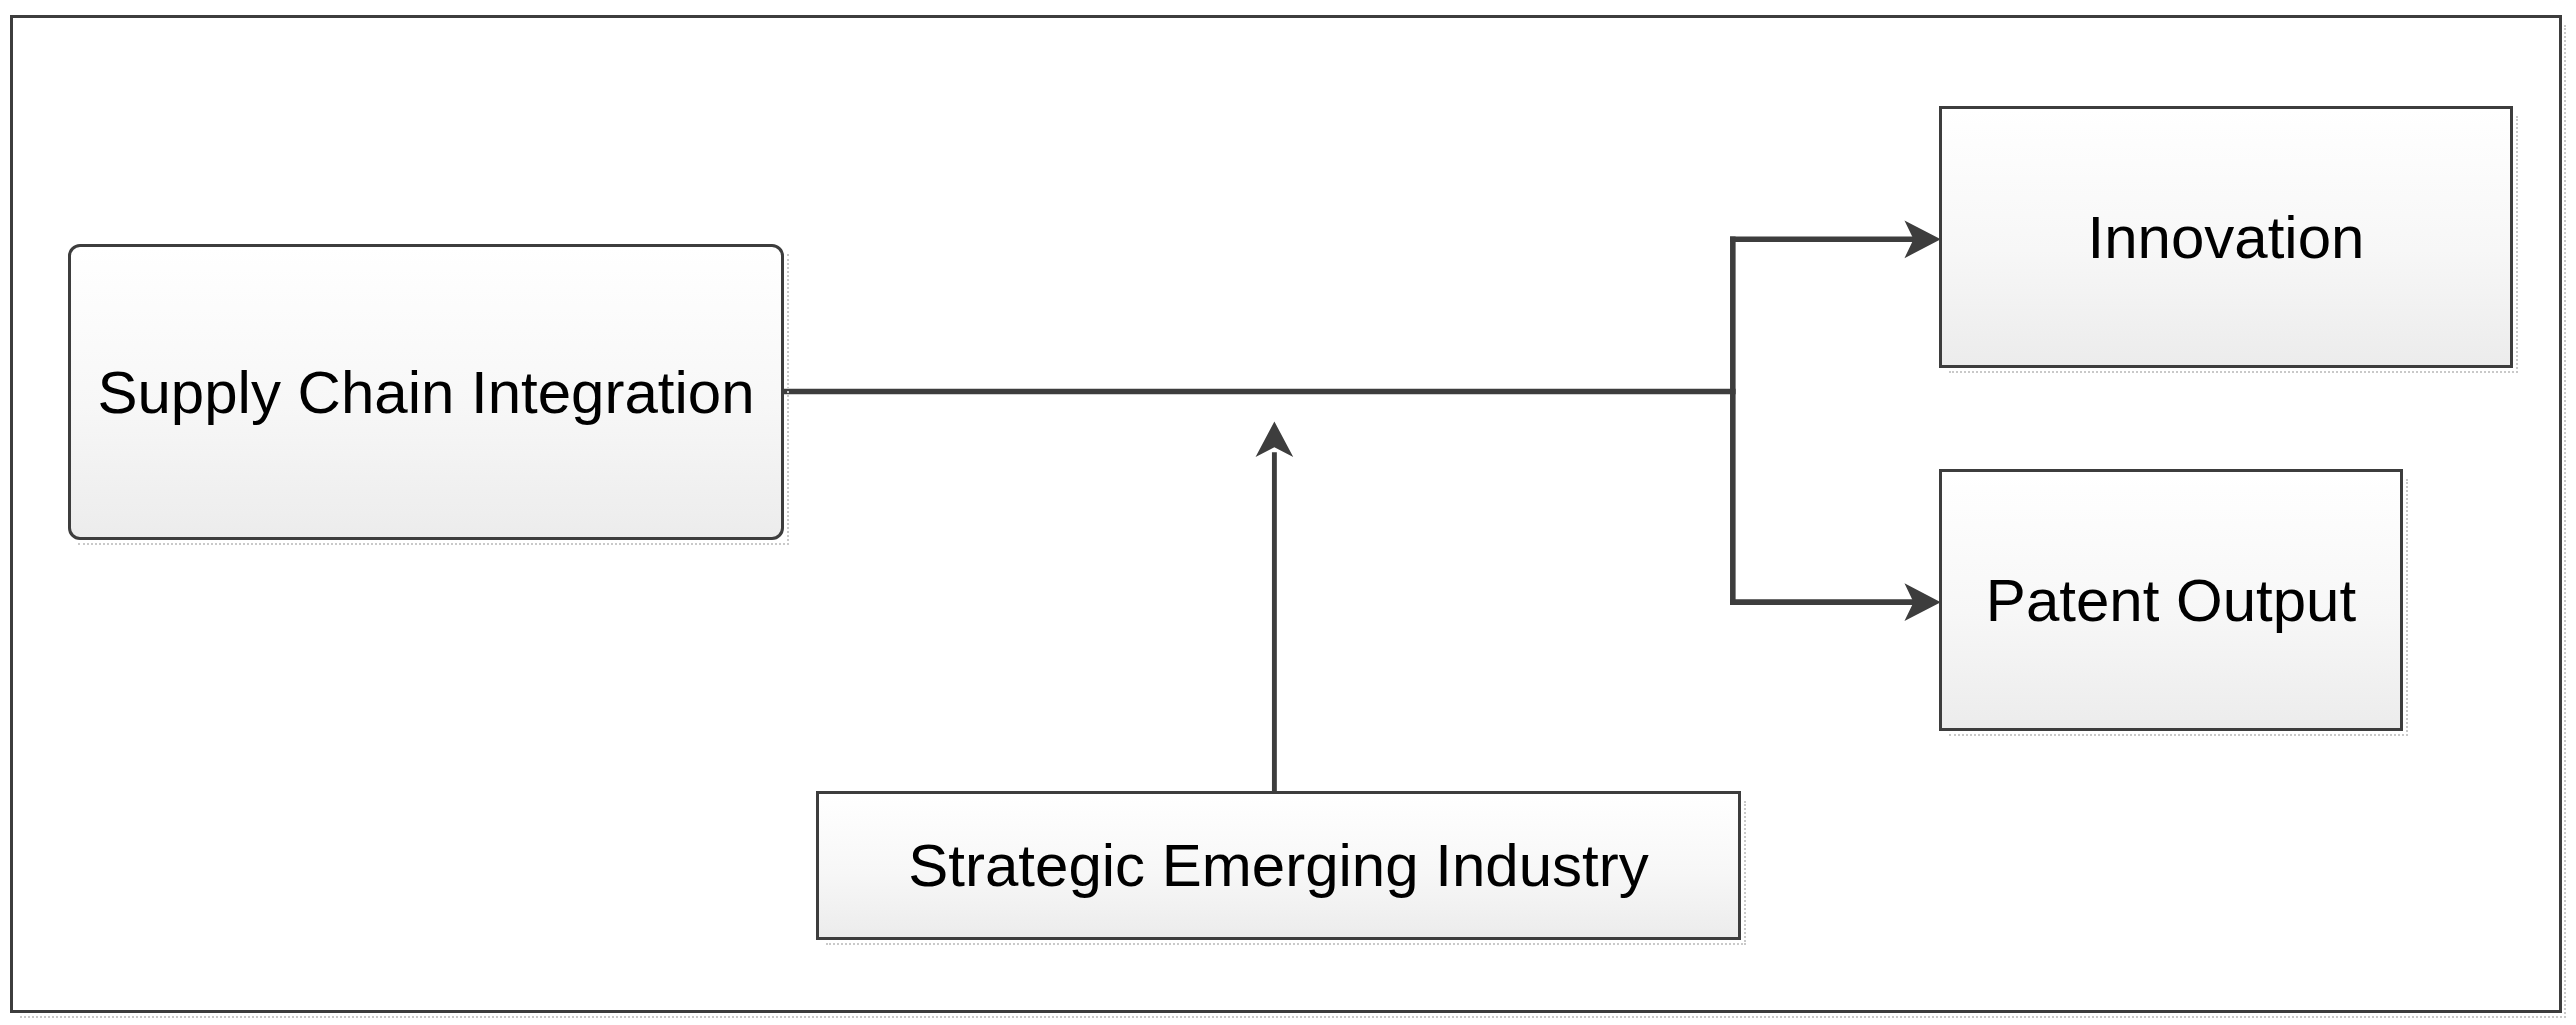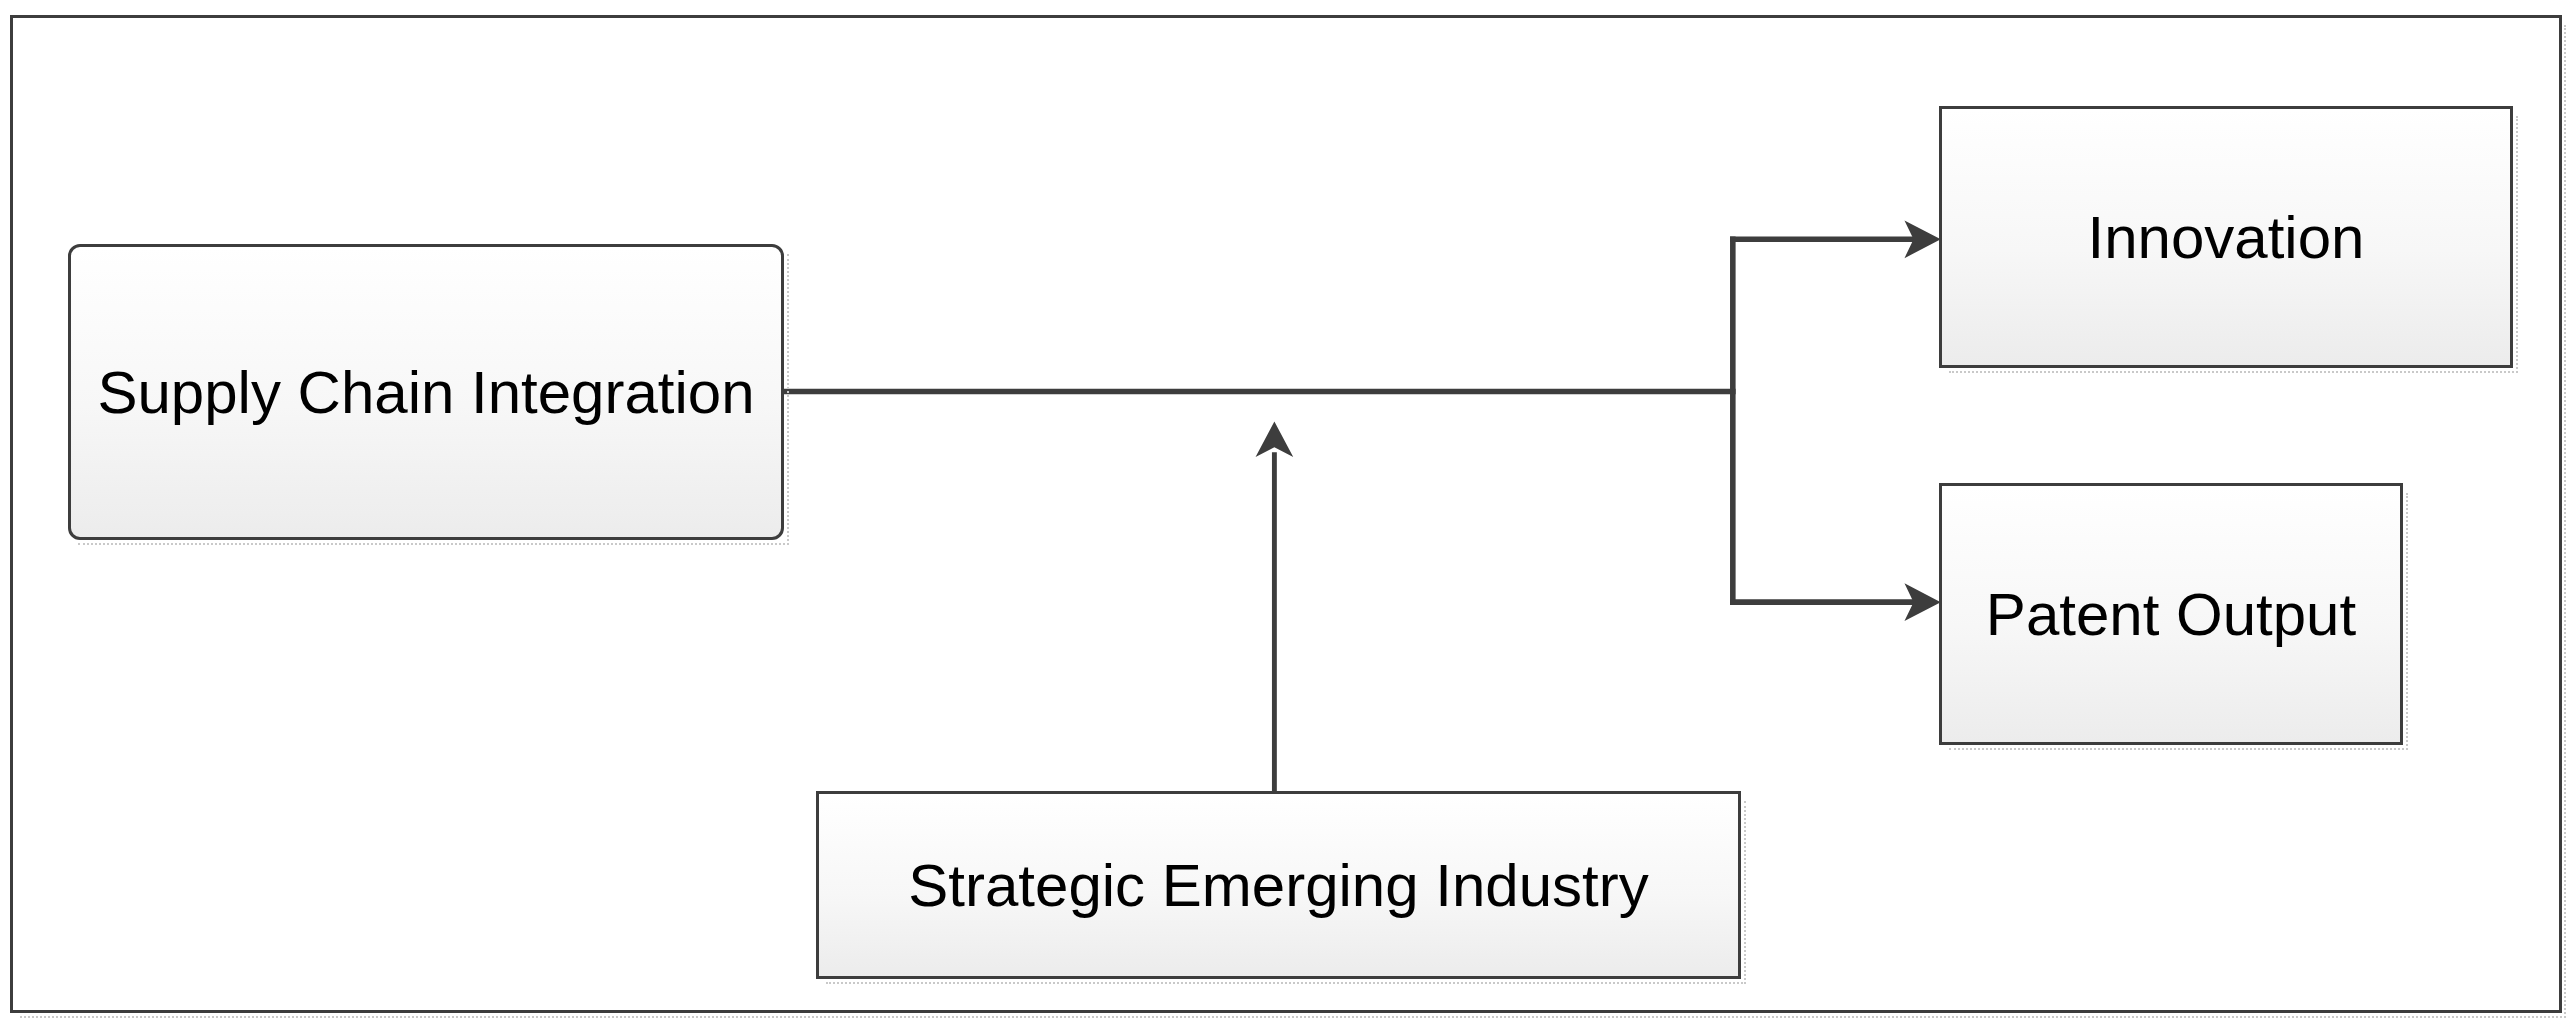--- a/index.html
+++ b/index.html
@@ -66,22 +66,22 @@
     pointer-events: none;
     top: 7px;
     left: 7px;
     right: -8.4px;
     bottom: -8.4px;
     border-right: 2.1px dotted #c9c9c9;
     border-bottom: 2.1px dotted #c9c9c9;
   }
   .node-supply     { left: 68px;   top: 244px;  width: 716px; height: 296px; border-radius: 12px; }
   .node-innovation { left: 1939px; top: 106px;  width: 574px;  height: 262px; }
-  .node-patent     { left: 1939px; top: 483px;  width: 464px;  height: 262px; }
-  .node-policy     { left: 816px; top: 791px; width: 925px; height: 188px; gap: 8px; }
+  .node-patent     { left: 1939px; top: 469px;  width: 464px;  height: 262px; }
+  .node-policy     { left: 816px; top: 791px; width: 925px; height: 149px; gap: 8px; }
 </style>
 </head>
 <body>
 
 <div class="stage">
 
   <div class="frame"></div>
 
   <svg class="connectors" viewBox="0 0 3691 1469" xmlns="http://www.w3.org/2000/svg">
 

